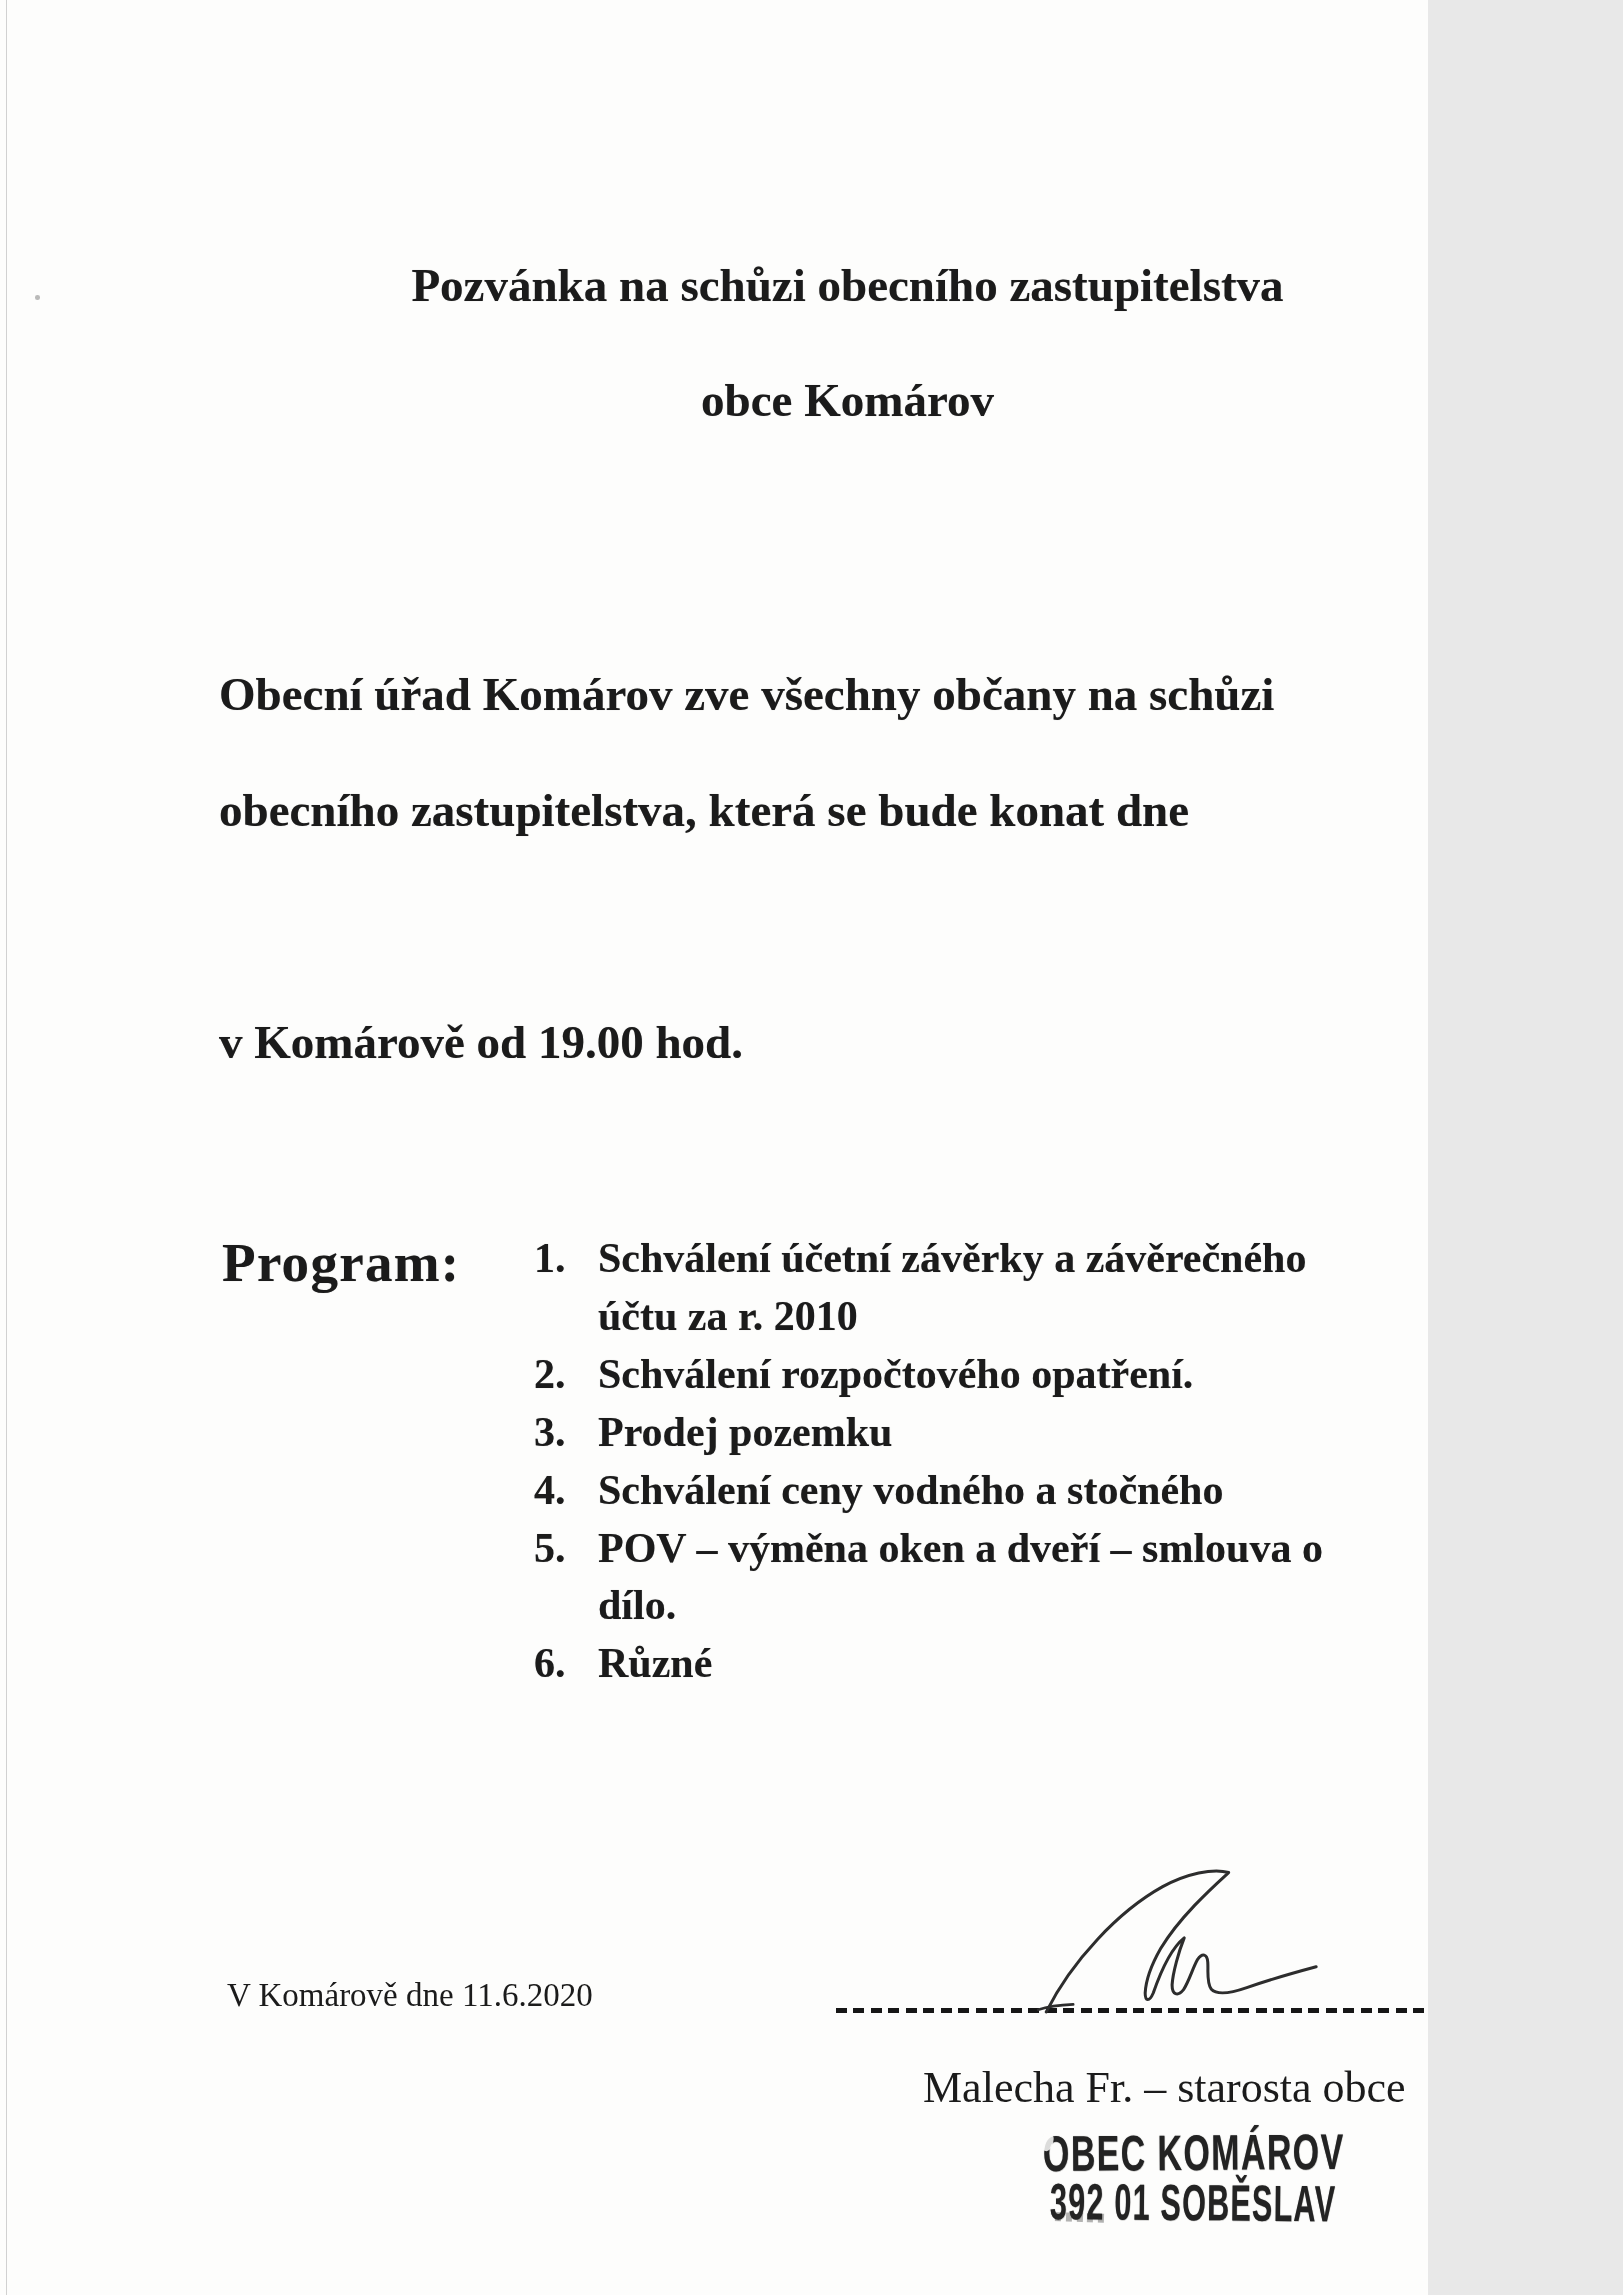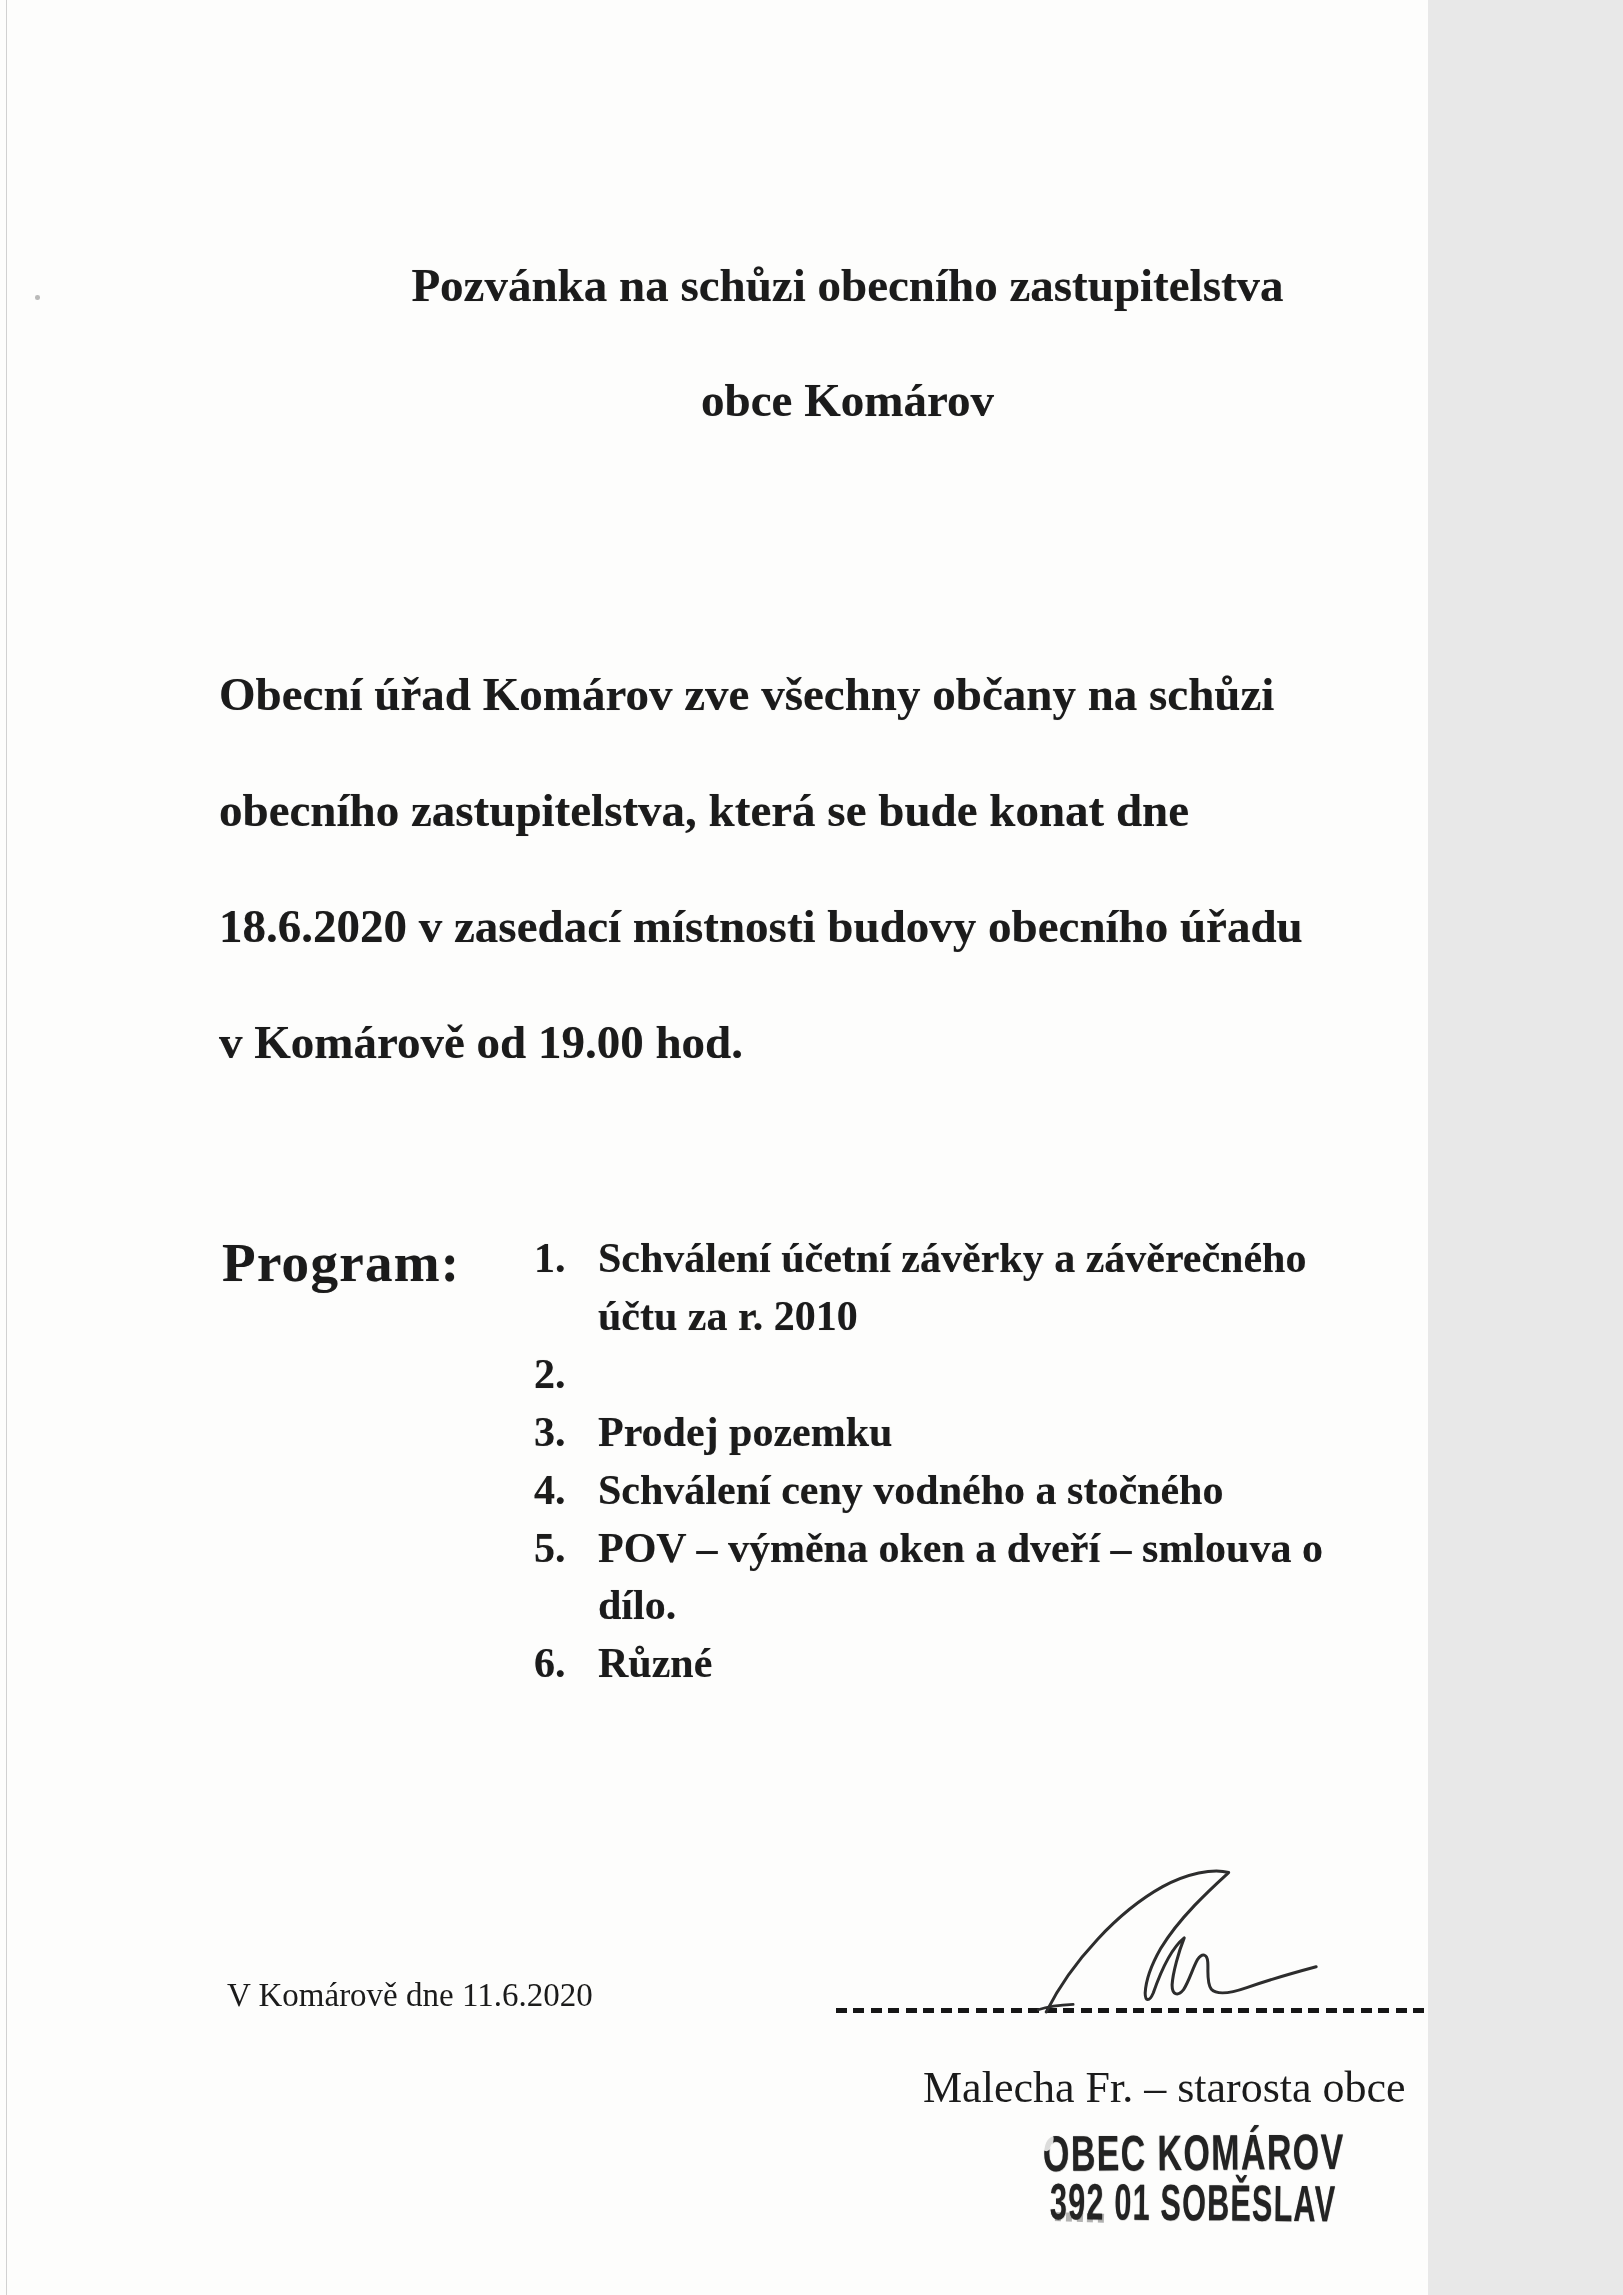--- a/index.html
+++ b/index.html
@@ -89,30 +89,30 @@
 <div class="page">
 
   <div class="scan-edge"></div>
   <div class="speck"></div>
 
   <div class="title-line t1">Pozvánka na schůzi obecního zastupitelstva</div>
   <div class="title-line t2">obce Komárov</div>
 
   <div class="body-line" style="top:787px">obecního zastupitelstva, která se bude konat dne</div>
   <div class="body-line" style="top:671px">Obecní úřad Komárov zve všechny občany na schůzi</div>
-  <div class="body-line" style="top:903px">18.6.2020 v zasedací místnosti budovy obecního úřadu</div>
   <div class="body-line" style="top:1019px">v Komárově od 19.00 hod.</div>
 
   <div class="prog-label">Program:</div>
 
   <span class="prog-num" style="top:1237px">1.</span>
   <span class="prog-text" style="top:1237px">Schválení účetní závěrky a závěrečného</span>
   <span class="prog-text" style="top:1295px">účtu za r. 2010</span>
 
   <span class="prog-num" style="top:1353px">2.</span>
+  <span class="prog-text" style="top:1353px">Schválení rozpočtového opatření.</span>
 
   <span class="prog-num" style="top:1411px">3.</span>
   <span class="prog-text" style="top:1411px">Prodej pozemku</span>
 
   <span class="prog-num" style="top:1469px">4.</span>
   <span class="prog-text" style="top:1469px">Schválení ceny vodného a stočného</span>
 
   <span class="prog-num" style="top:1527px">5.</span>
   <span class="prog-text" style="top:1527px">POV – výměna oken a dveří – smlouva o</span>
   <span class="prog-text" style="top:1584px">dílo.</span>

